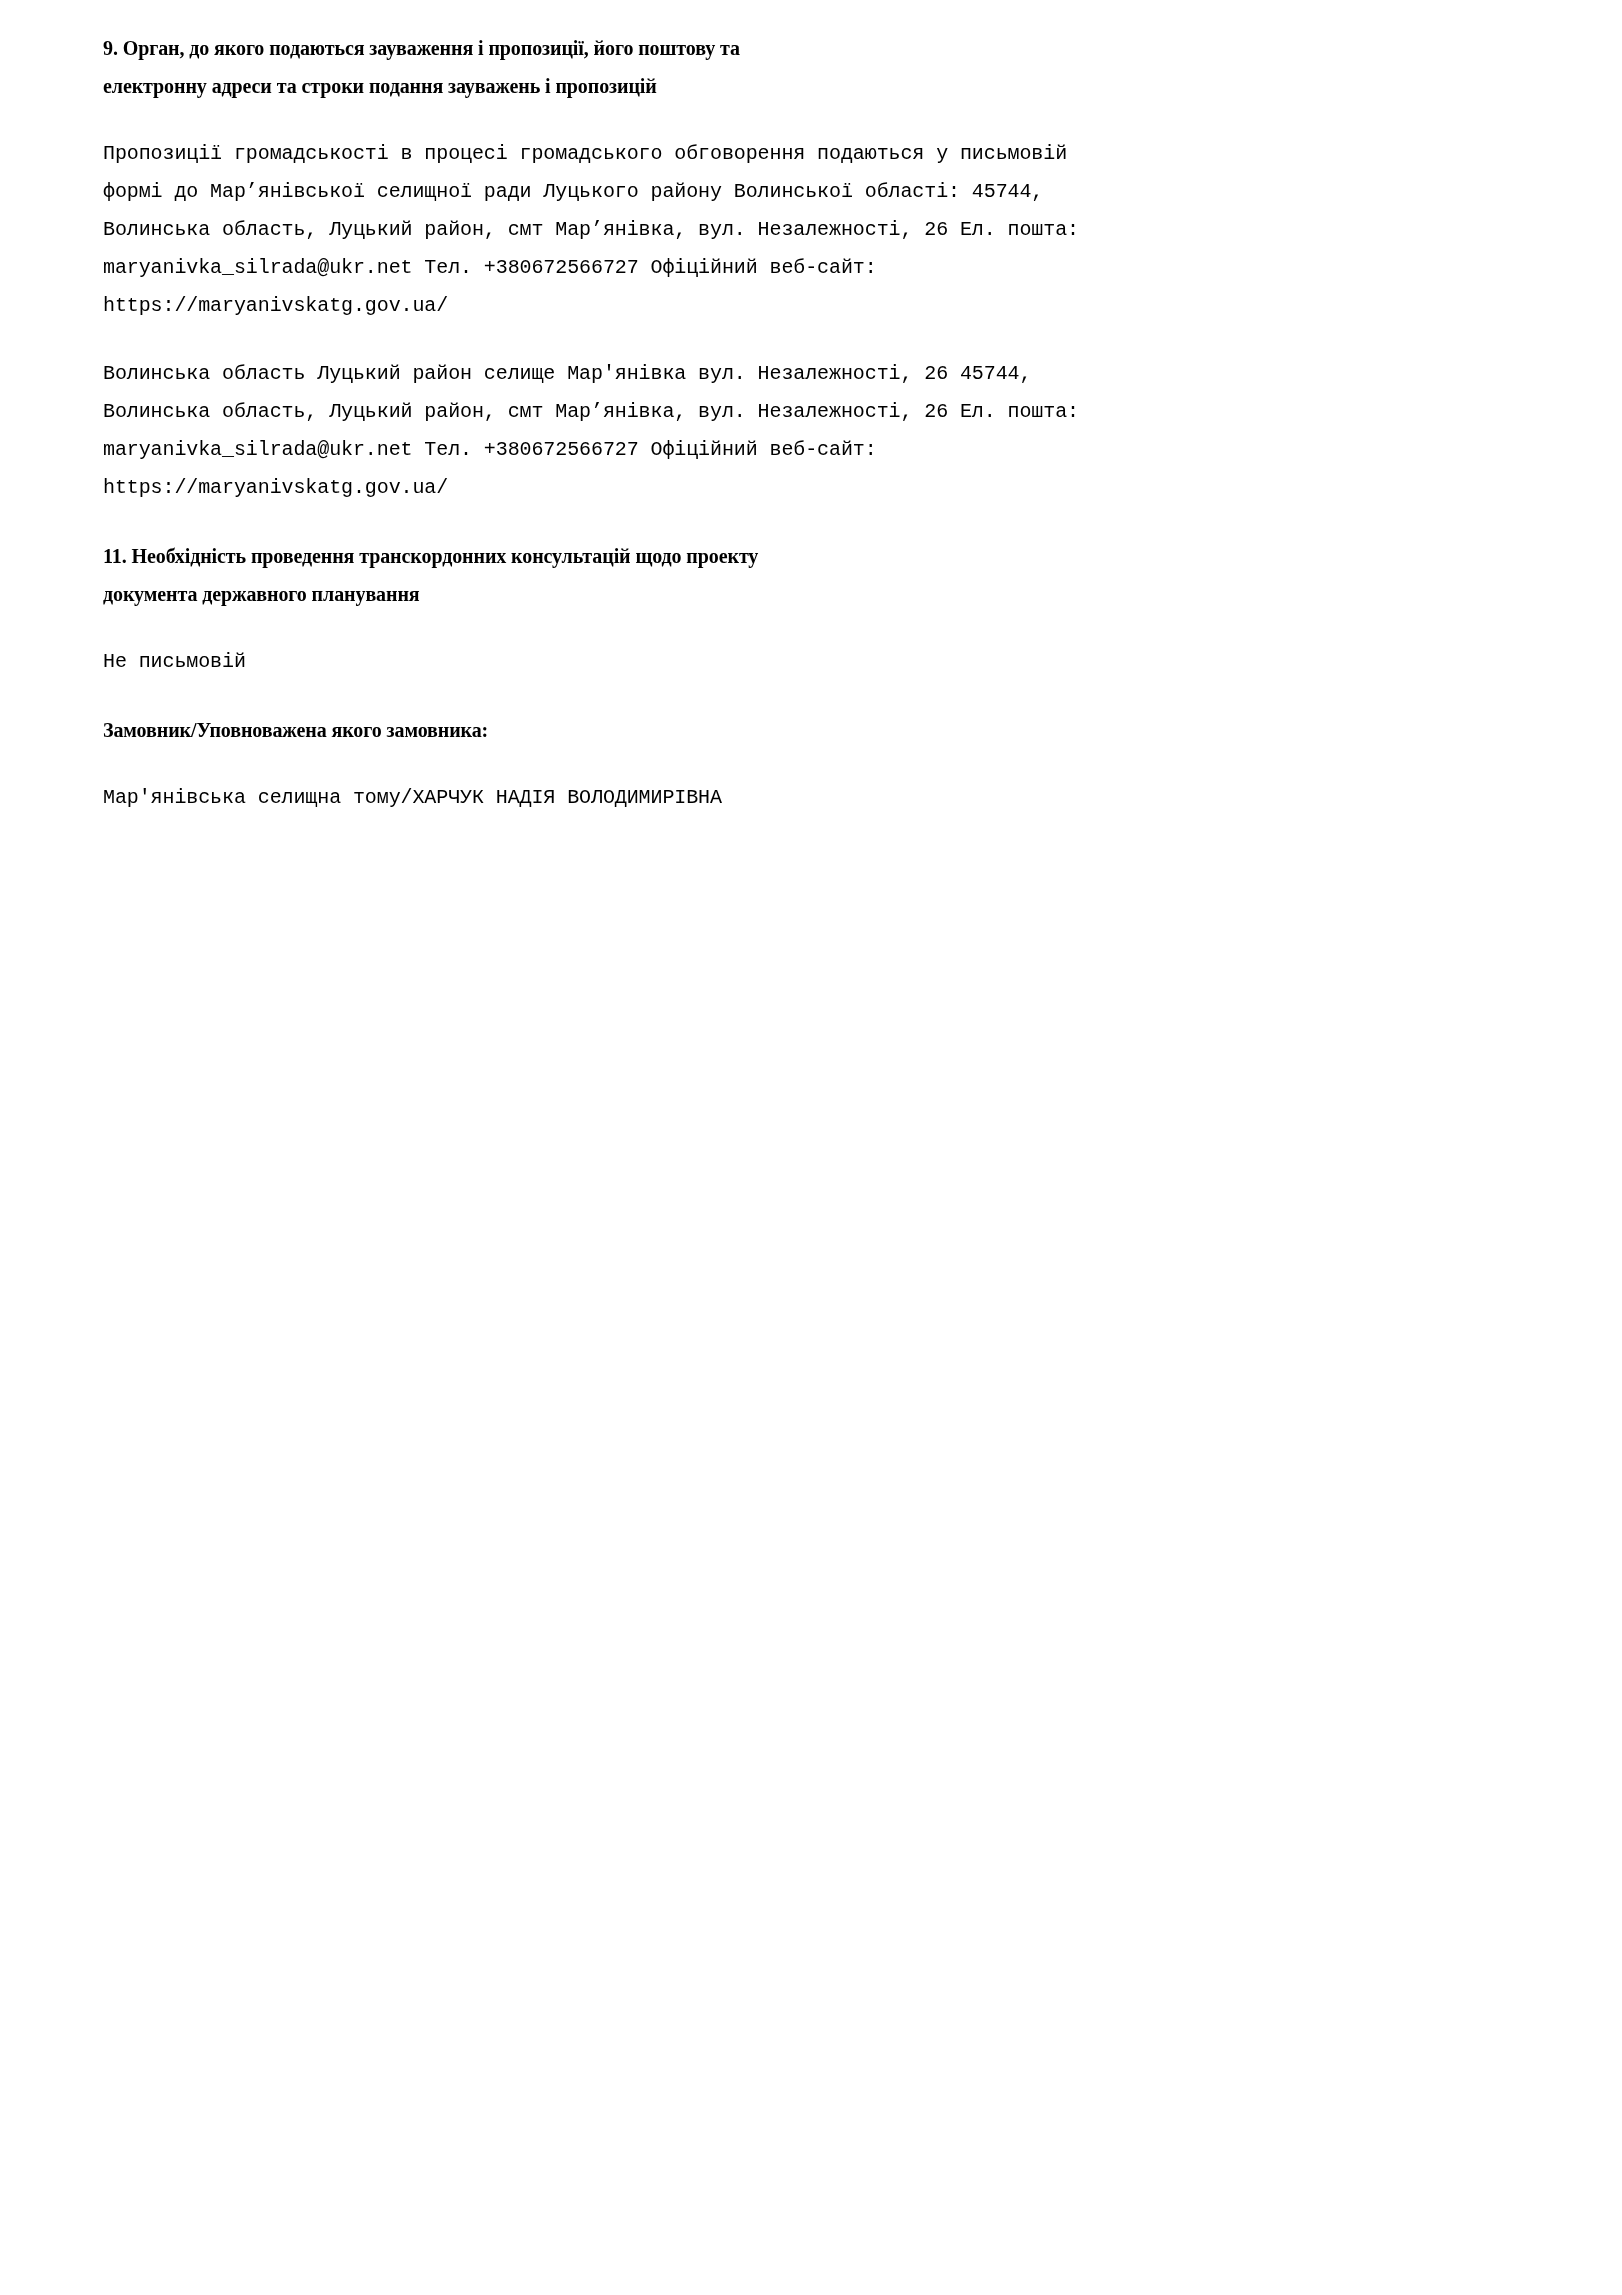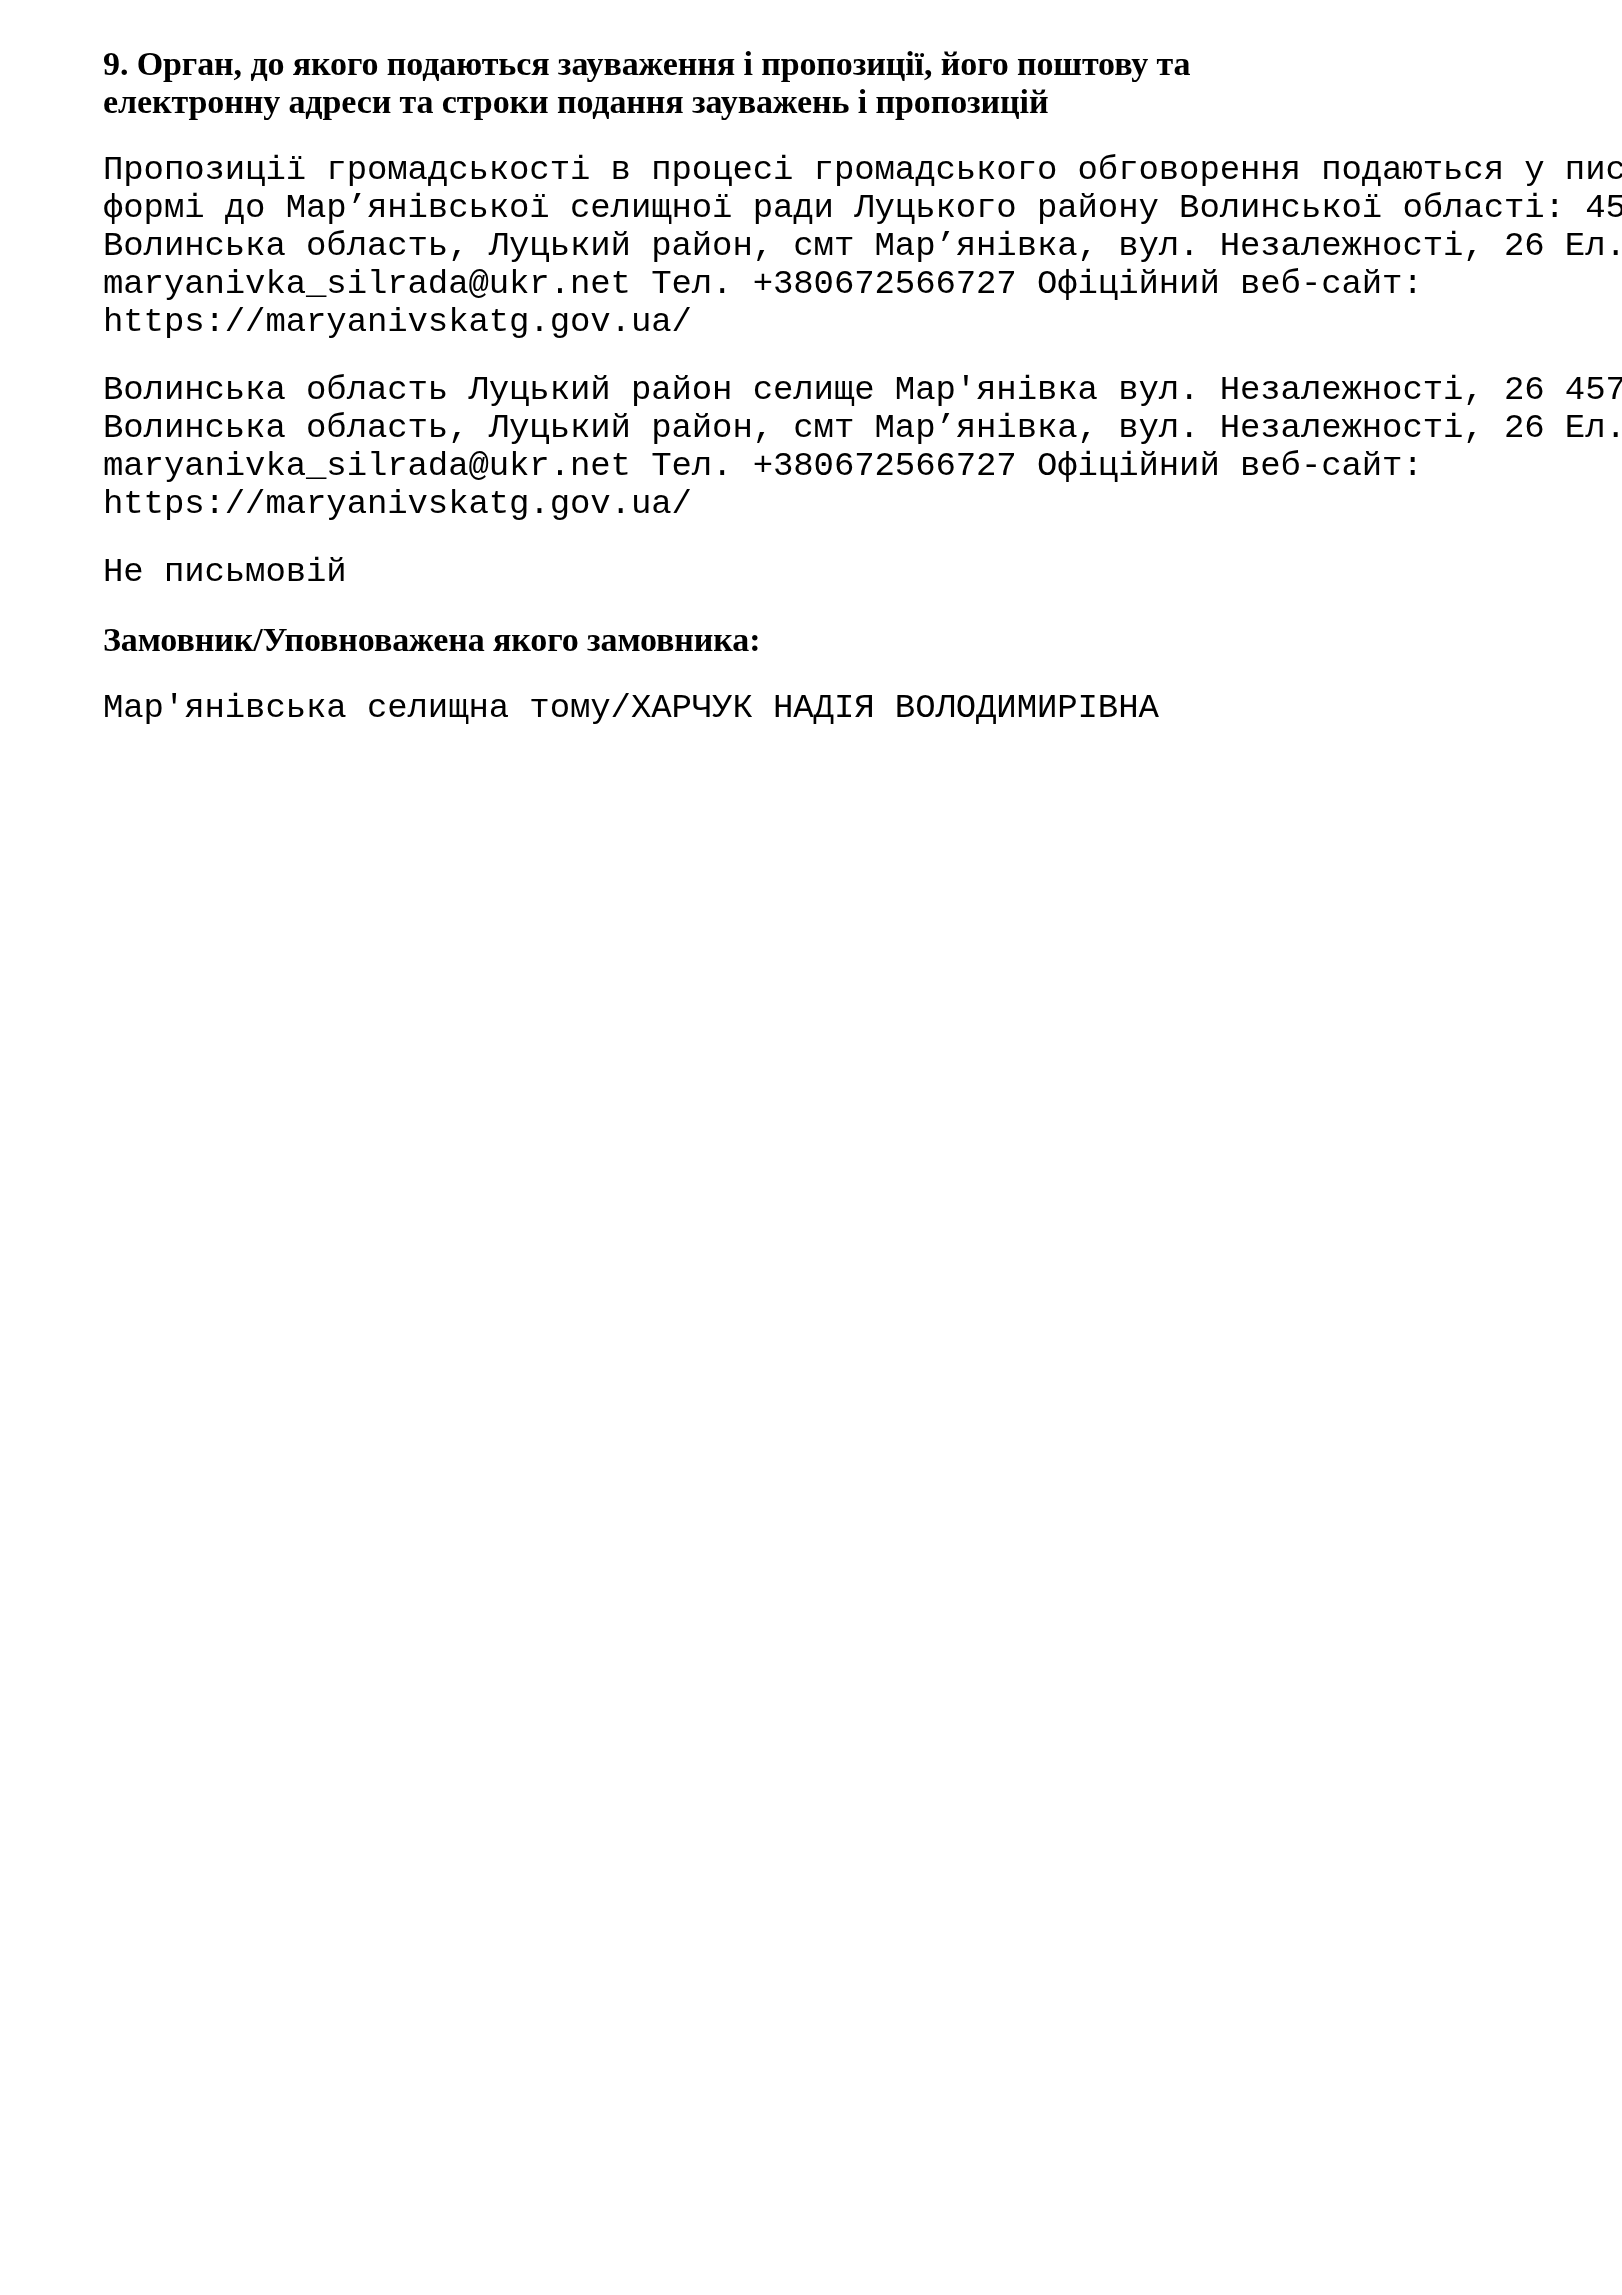--- a/index.html
+++ b/index.html
@@ -14,22 +14,22 @@
     font-family: "Liberation Serif", "DejaVu Serif", serif;
   }
   .page {
     width: 1622px;
     min-height: 2295px;
     background: #ffffff;
     color: #000000;
     padding: 29px 105px 0 103px;
   }
   .block {
-    margin: 16px 0 30px 0;
-    font-size: 34px;
+    margin: 0 0 30px 0;
+    font-size: 20px;
     line-height: 38px;
     white-space: pre;        
     letter-spacing: -0.1px;
   }
   .heading {
     font-weight: 700;
   }
   .body-text {
     font-weight: 400;
     font-family: Liberation Mono, monospace;
@@ -48,20 +48,22 @@
 Волинська область, Луцький район, смт Мар’янівка, вул. Незалежності, 26 Ел. пошта:
 maryanivka_silrada@ukr.net Тел. +380672566727 Офіційний веб-сайт:
 https://maryanivskatg.gov.ua/</div>
 
 
   <div class="block body-text">Волинська область Луцький район селище Мар'янівка вул. Незалежності, 26 45744,
 Волинська область, Луцький район, смт Мар’янівка, вул. Незалежності, 26 Ел. пошта:
 maryanivka_silrada@ukr.net Тел. +380672566727 Офіційний веб-сайт:
 https://maryanivskatg.gov.ua/</div>
 
+  <div class="block heading">11. Необхідність проведення транскордонних консультацій щодо проекту
+документа державного планування</div>
 
   <div class="block body-text">Не письмовій</div>
 
   <div class="block heading">Замовник/Уповноважена якого замовника:</div>
 
   <div class="block body-text">Мар'янівська селищна тому/ХАРЧУК НАДІЯ ВОЛОДИМИРІВНА</div>
 
 </div>
 
 

